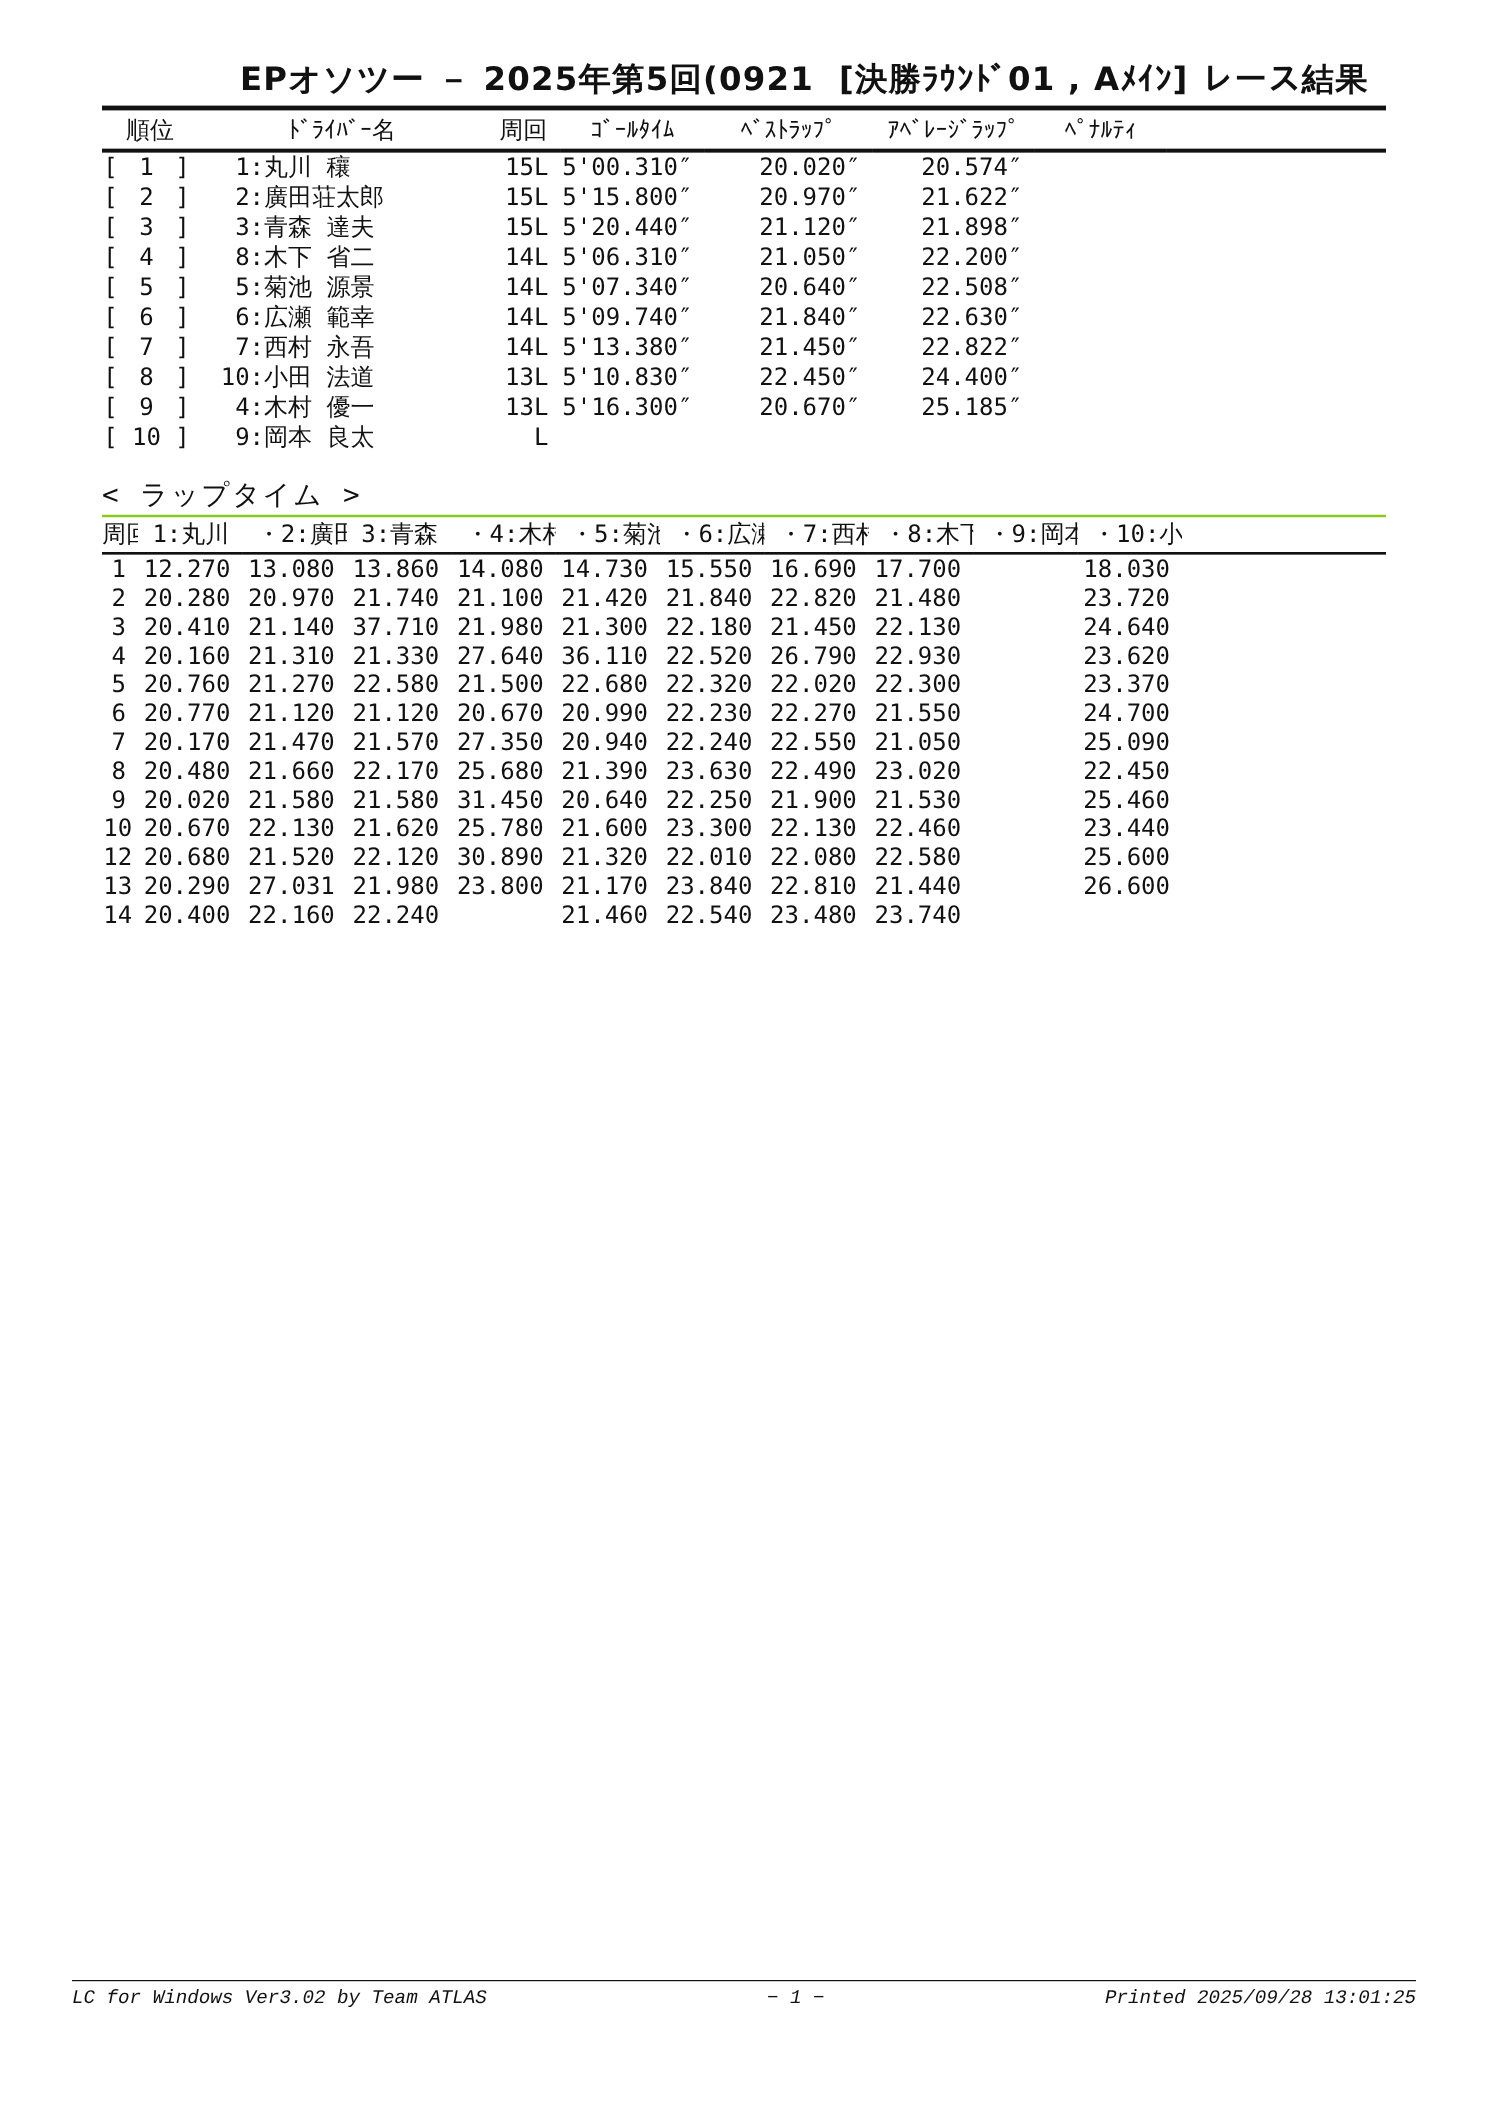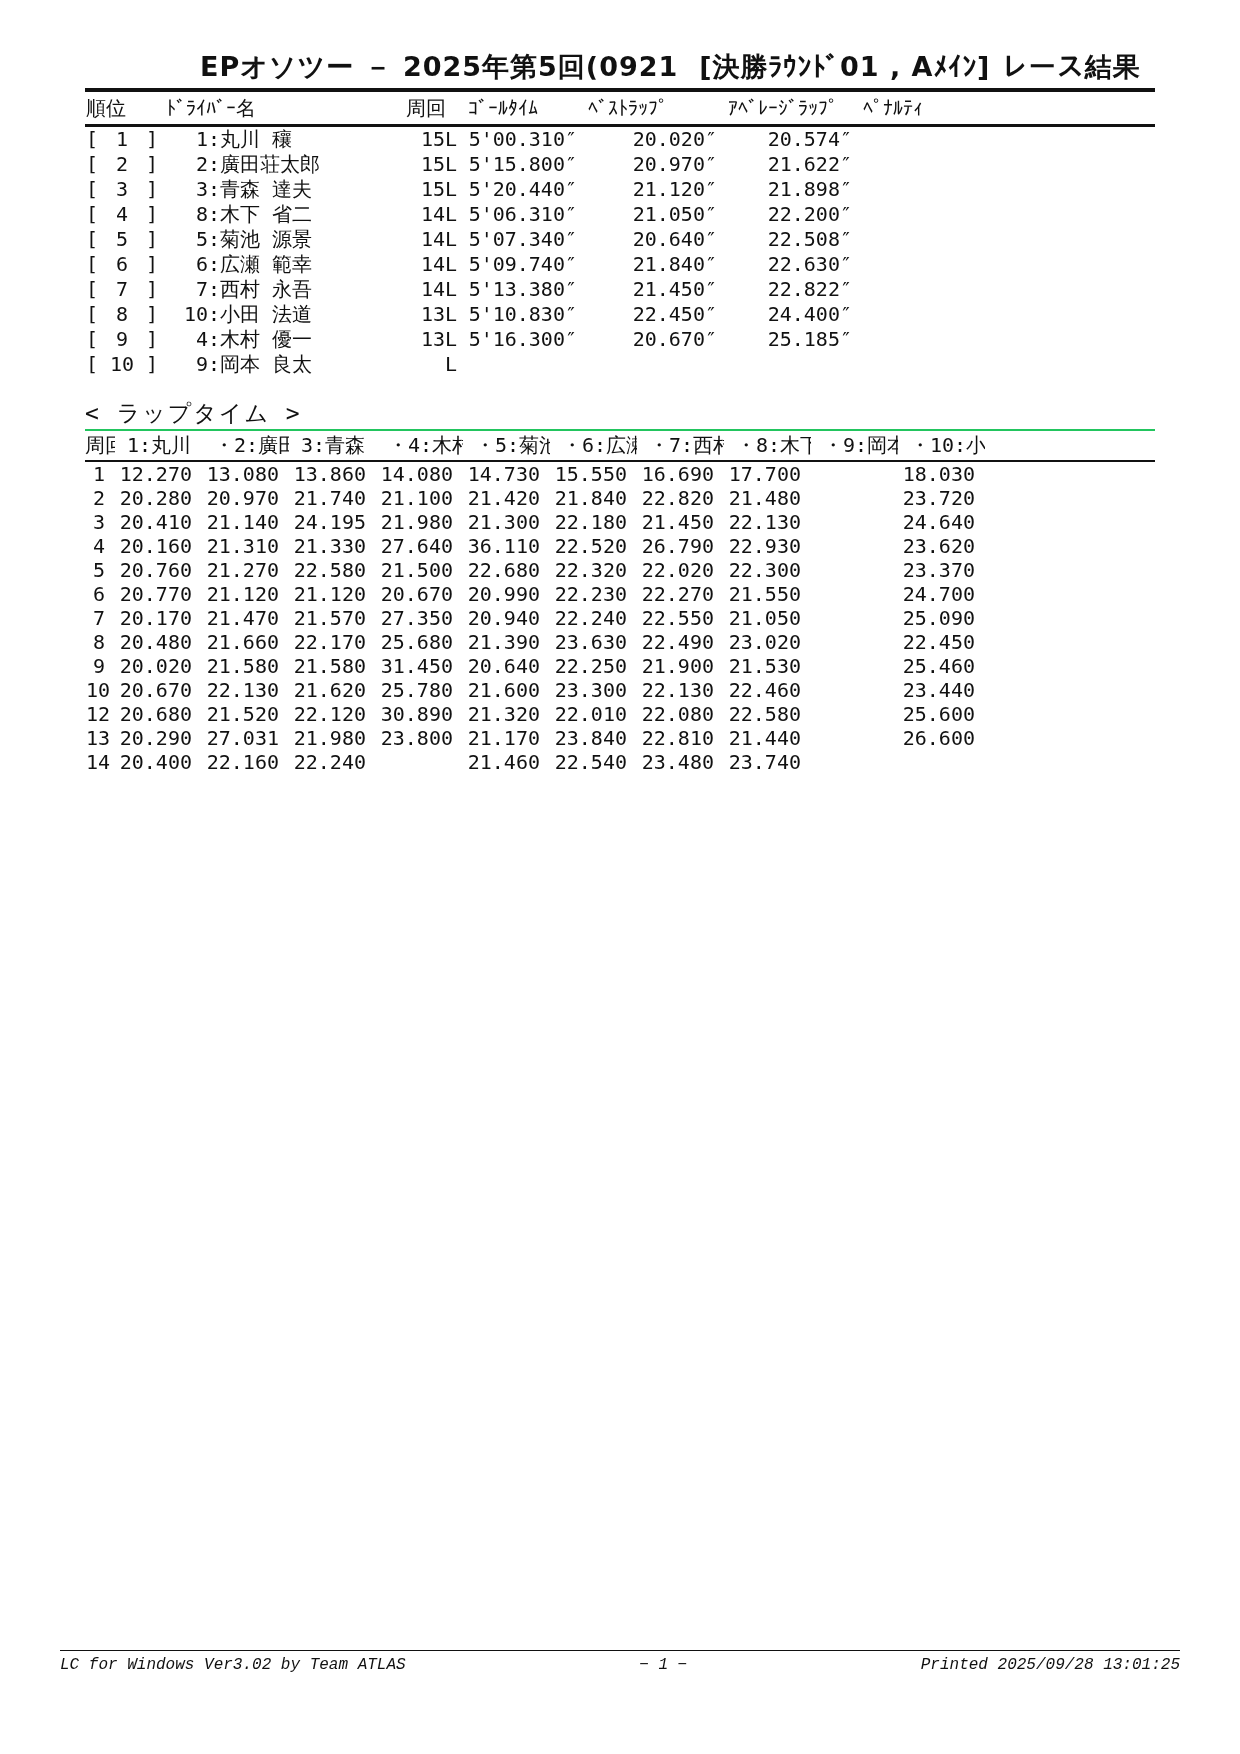--- a/index.html
+++ b/index.html
@@ -31,21 +31,21 @@
   
   table { border-collapse: collapse; table-layout: fixed; }
   .results {
     margin-left: 85px;
     width: 1070px;
     font-size: 20px;
   }
   .results thead th {
     font-weight: 400;
     height: 30px;
-    text-align: left;
+    text-align: center;
     border-bottom: 3px solid #111;
     white-space: nowrap;
     overflow: hidden;
   }
   .results tbody td {
     height: 23px;
     line-height: 23px;
     white-space: nowrap;
     overflow: hidden;
   }
@@ -54,21 +54,21 @@
   .driver-cell { display: flex; padding-left: 14px; }
   .car-no { width: 28px; text-align: right; }
   .num-r { text-align: right; padding-right: 10px; }
   
   .lap-heading {
     margin: 20px 0 0 85px;
     width: 1070px;
     font-size: 23px;
     line-height: 32px;
     letter-spacing: 2px;
-    border-bottom: 2px solid #22c55e;
+    border-bottom: 2px solid #84cc16;
     white-space: pre;
   }
   .laps {
     margin-left: 85px;
     width: 1070px;
     font-size: 20px;
   }
   .laps thead th {
     font-weight: 400;
     height: 27px;
@@ -416,21 +416,21 @@
           <td>22.820</td>
           <td>21.480</td>
           <td></td>
           <td>23.720</td>
           <td></td>
         </tr>
         <tr>
           <td>3</td>
           <td>20.410</td>
           <td>21.140</td>
-          <td>24.195</td>
+          <td>37.710</td>
           <td>21.980</td>
           <td>21.300</td>
           <td>22.180</td>
           <td>21.450</td>
           <td>22.130</td>
           <td></td>
           <td>24.640</td>
           <td></td>
         </tr>
         <tr>

